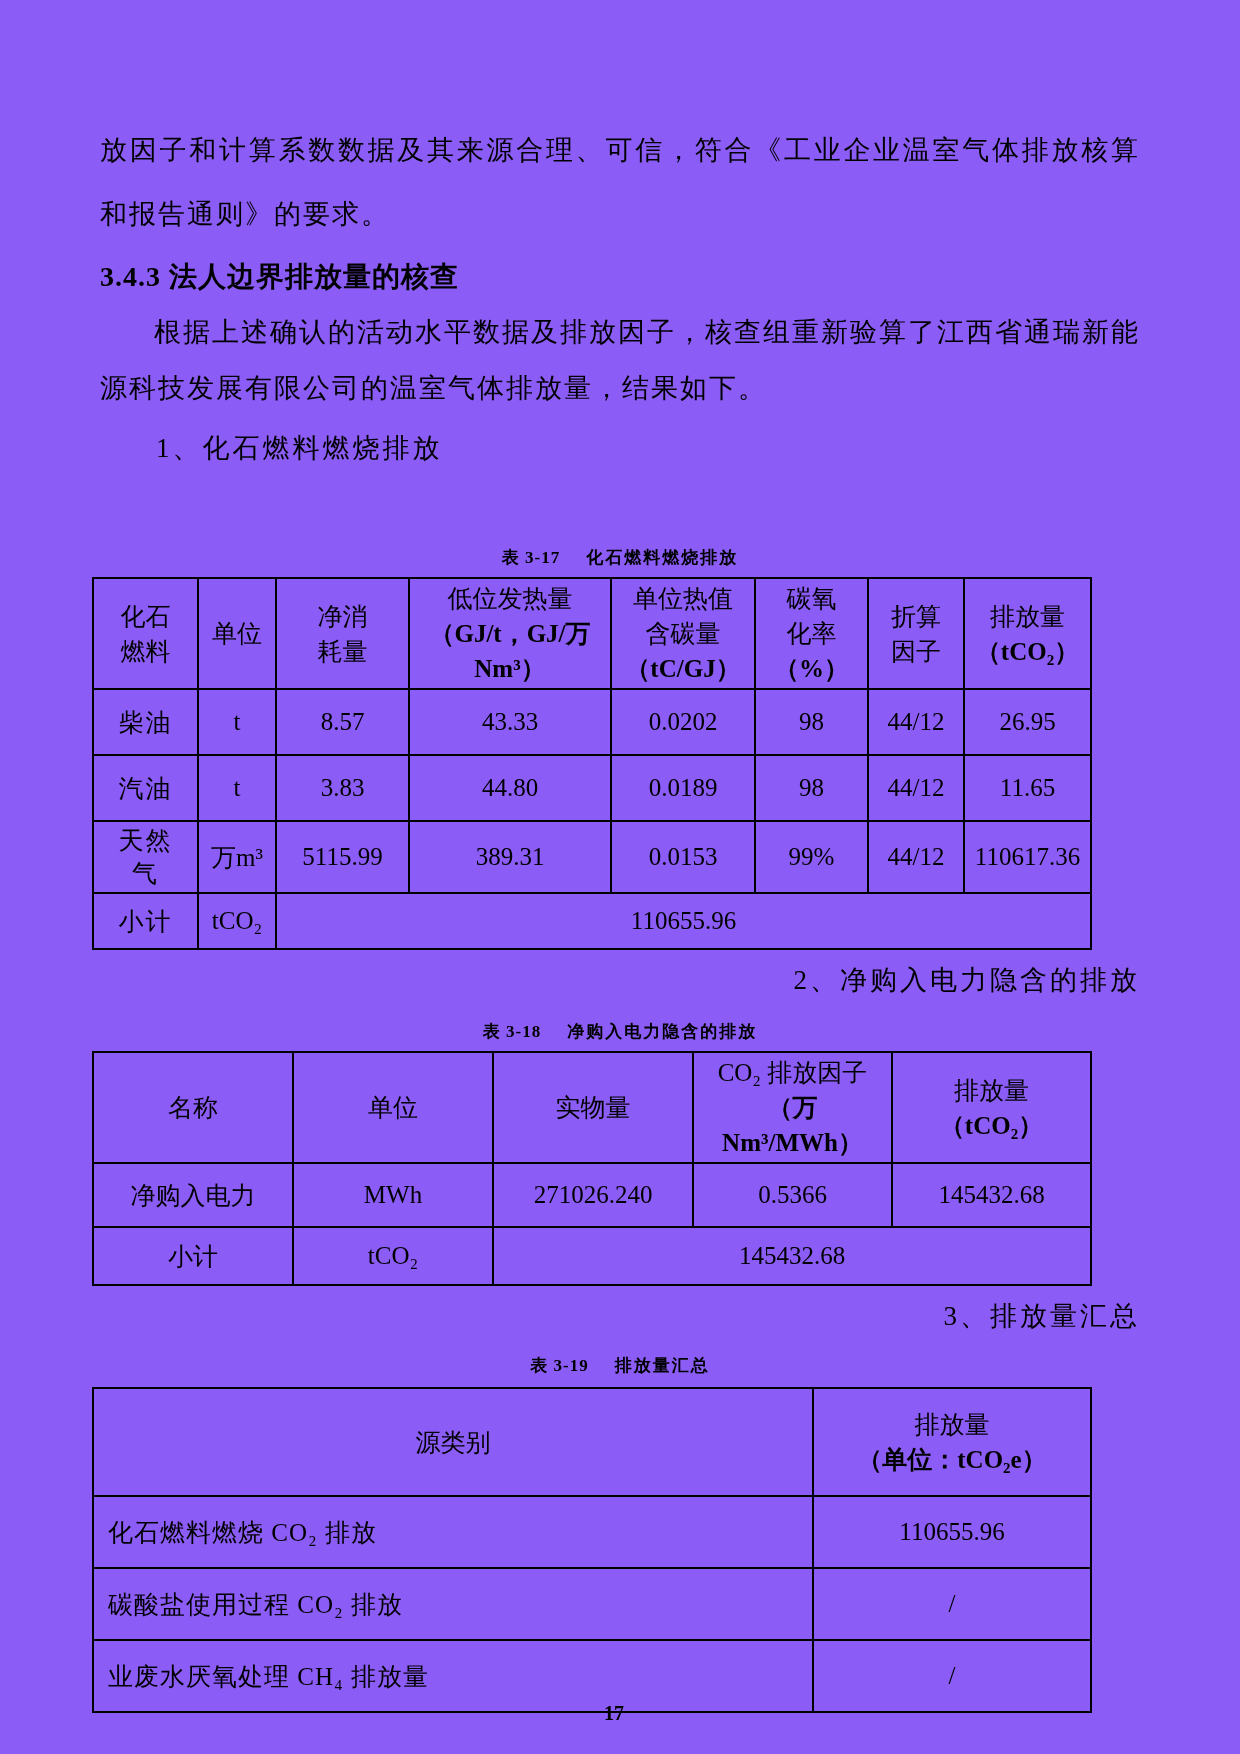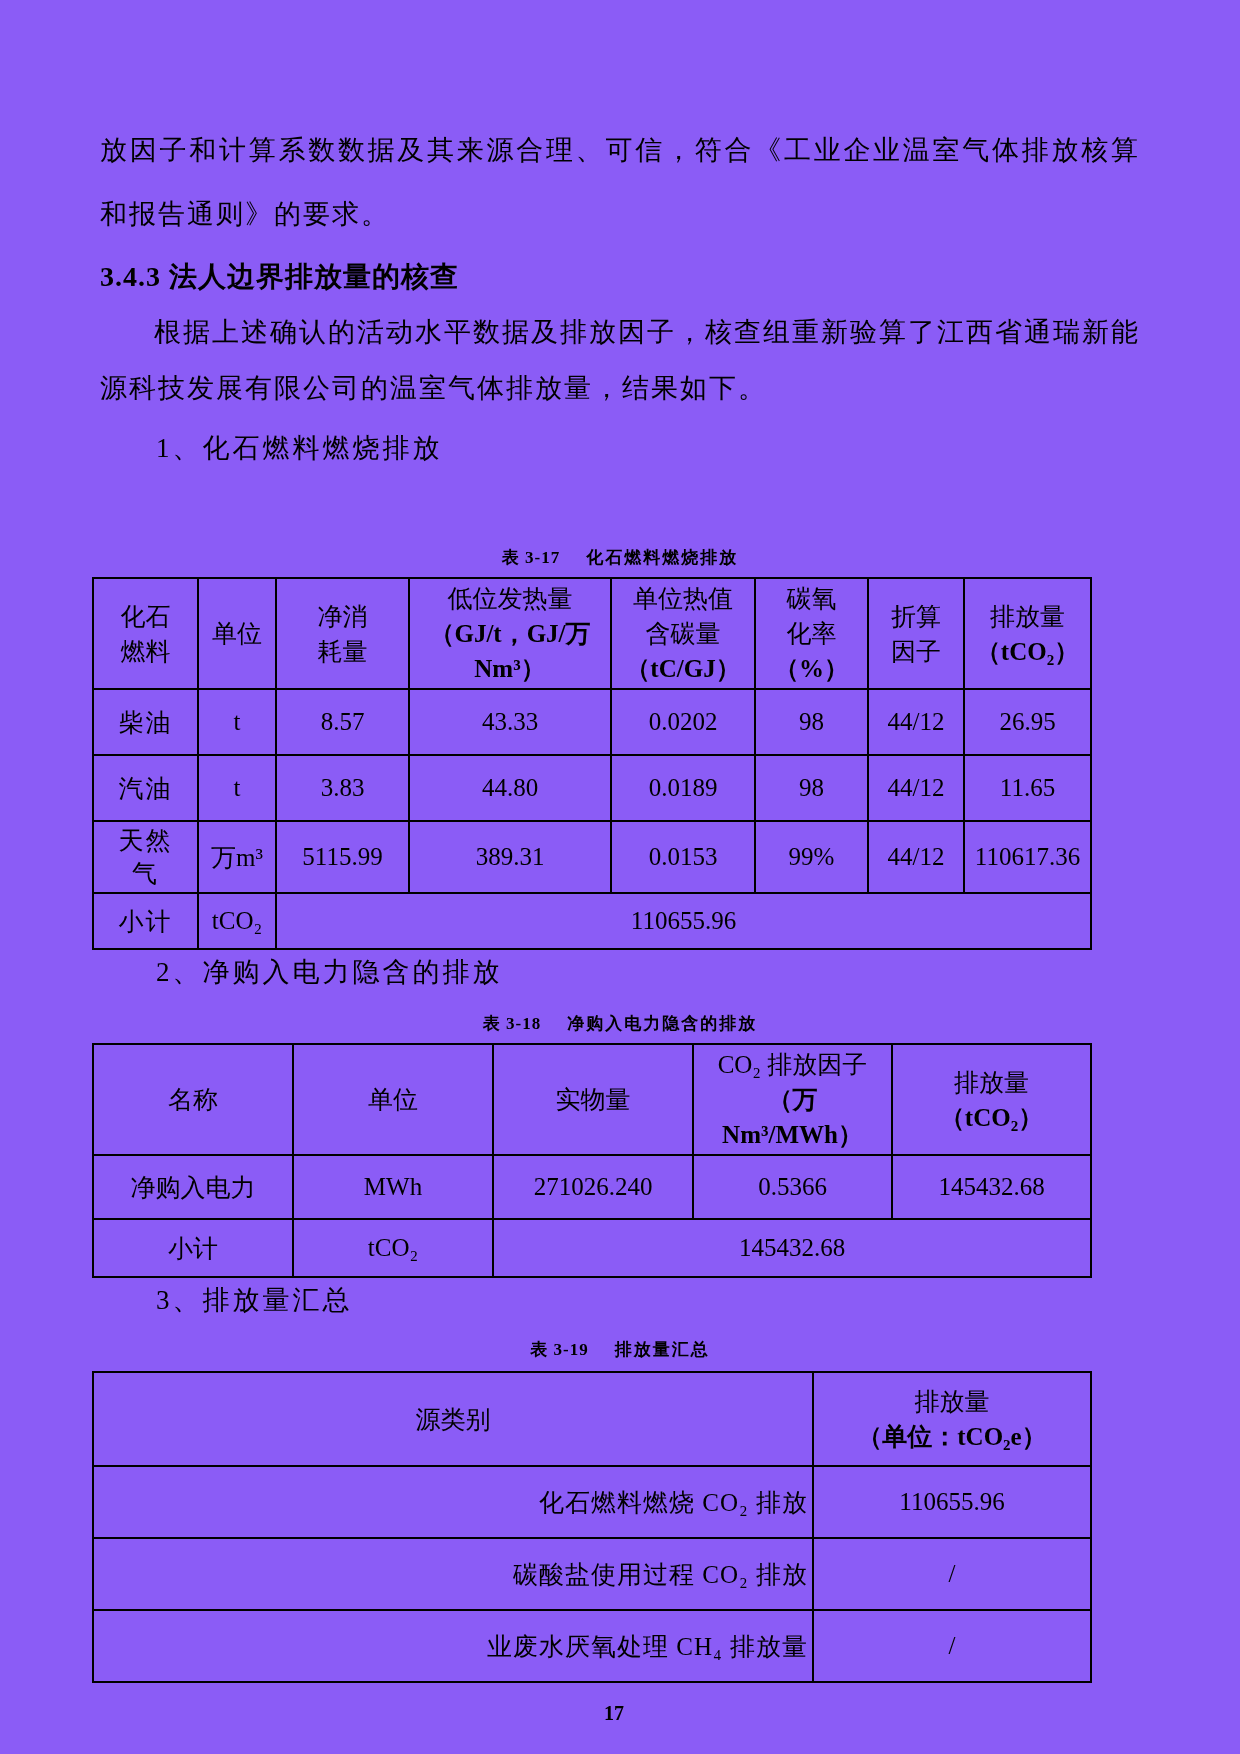--- a/index.html
+++ b/index.html
@@ -62,24 +62,24 @@
   }
   table.t th .ht, table.t th .ht2, table.t th .hu { display: block; line-height: 1.4; }
   table.t th .hu { font-weight: bold; }
   .t17 tr.hdr { height: 102px; }
   .t17 tr.row { height: 66px; }
   .t17 tr.sub { height: 56px; }
   .t17 td.fuel { letter-spacing: 2px; padding: 2px 14px; }
   .t18 tr.hdr { height: 56px; margin-left: 24px; }
   .t18 tr.row { height: 64px; }
   .t18 tr.sub { height: 58px; }
-  .t19 tr.hdr { height: 94px; padding-left: 45px; }
+  .t19 tr.hdr { height: 108px; padding-left: 45px; }
   .t19 tr.row { height: 72px; }
-  .t19 td.src { text-align: right; padding-left: 14px; letter-spacing: 1px; }
-  .mt-item { margin-top: 4px; }
+  .t19 td.src { text-align: left; padding-left: 14px; letter-spacing: 1px; }
+  .mt-item { margin-top: 12px; text-align: right; }
   .page-num {
     position: absolute;
     left: 0; right: 12px;
     top: 1702px;
     text-align: center;
     font-size: 20px;
     font-weight: bold;
   }
 </style>
 </head>

